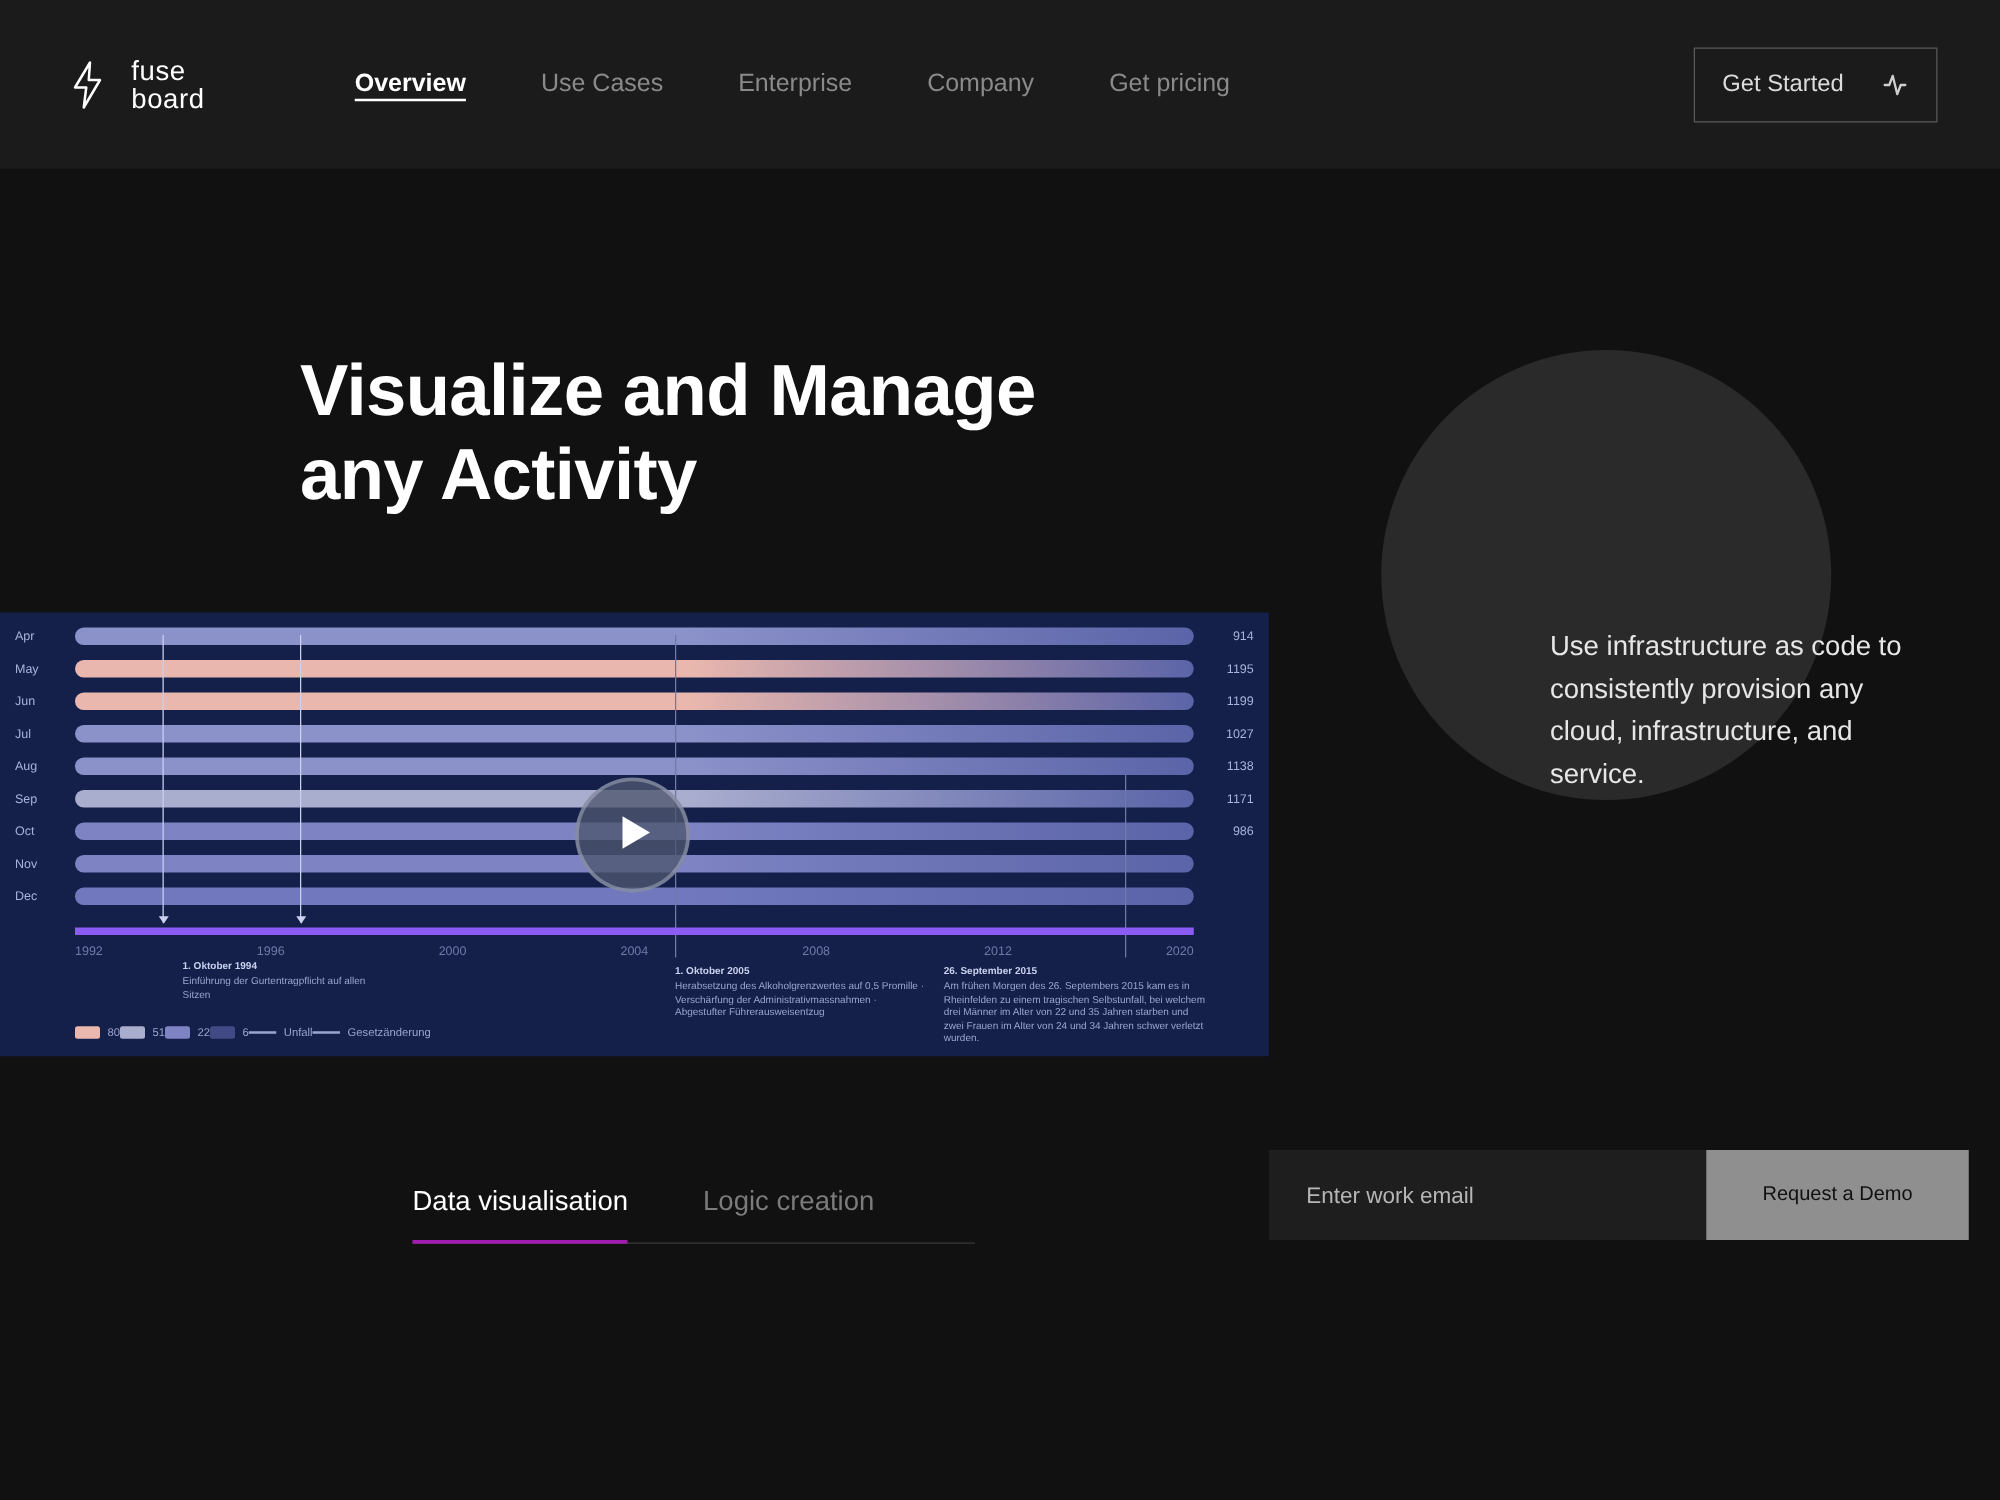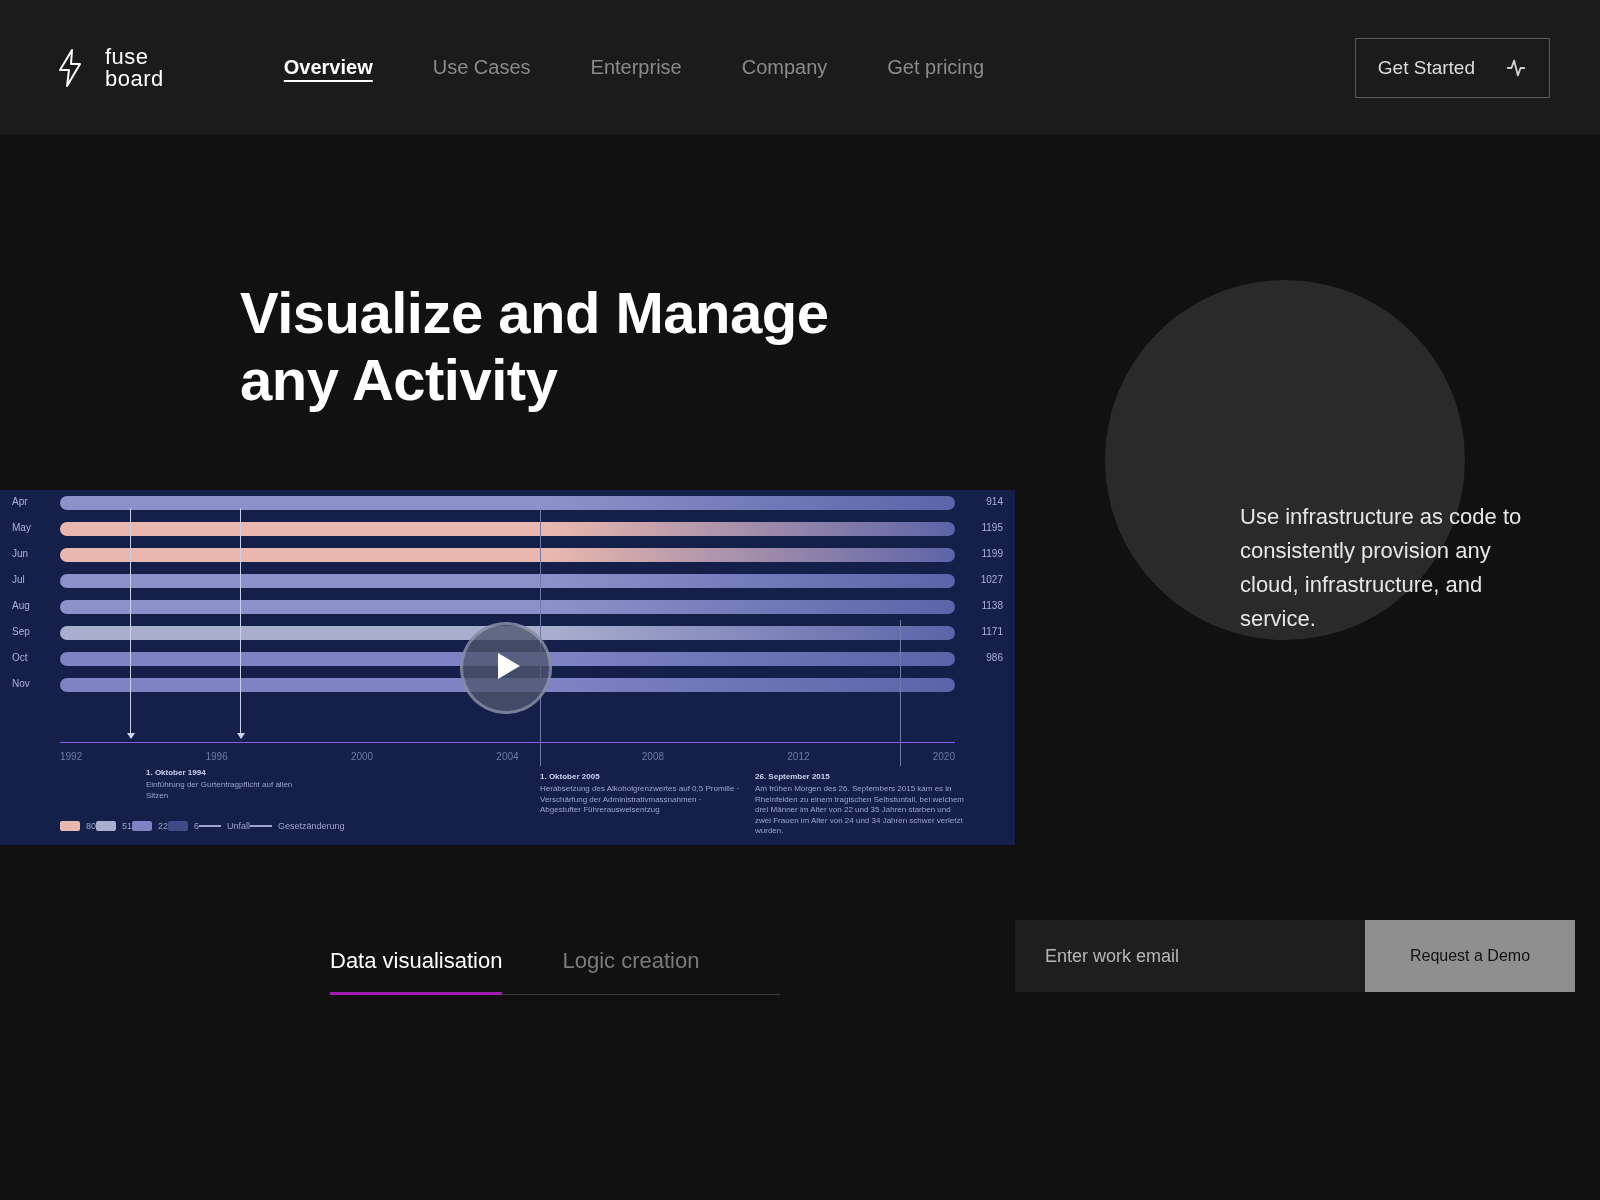--- a/index.html
+++ b/index.html
@@ -114,20 +114,21 @@
 }
 .chart-rows {
   position: absolute;
   left: 60px;
   right: 60px;
   top: 6px;
 }
 .chart-row {
   height: 26px;
   display: flex;
+  align-items: center;
   position: relative;
 }
 .chart-row .month {
   position: absolute;
   left: -48px;
   font-size: 10px;
   color: #a9b2d9;
 }
 .chart-row .rval {
   position: absolute;
@@ -142,21 +143,21 @@
 }
 .years {
   position: absolute;
   left: 60px;
   right: 60px;
   top: 252px;
   display: flex;
   justify-content: space-between;
   font-size: 10px;
   color: #6f7aa7;
-  border-top: 1px solid #8b5cf6;
+  border-top: 6px solid #8b5cf6;
   padding-top: 8px;
 }
 .annot {
   position: absolute;
   font-size: 8px;
   color: #9aa4cf;
   width: 170px;
   line-height: 1.3;
 }
 .annot .at { font-weight:600; color:#c9d1ef; display:block; margin-bottom:2px; }
@@ -340,20 +341,25 @@
       <div class="chart-row">
         <span class="month">Oct</span>
         <div class="band" style="background:linear-gradient(90deg,#7d83c3 0%, #7d83c3 55%, #5b64a8 100%)"></div>
         <span class="rval">986</span>
       </div>
       <div class="chart-row">
         <span class="month">Nov</span>
         <div class="band" style="background:linear-gradient(90deg,#7d83c3 0%, #7d83c3 55%, #5b64a8 100%)"></div>
         <span class="rval"></span>
       </div>
+      <div class="chart-row">
+        <span class="month">Dec</span>
+        <div class="band" style="background:linear-gradient(90deg,#7178bd 0%, #7178bd 55%, #5b64a8 100%)"></div>
+        <span class="rval"></span>
+      </div>
     </div>
 
   <div class="arrow-down" style="left:130px;top:18px;height:230px"></div>
   <div class="arrow-down" style="left:240px;top:18px;height:230px"></div>
   <div class="annot-line" style="left:540px;top:18px;height:258px"></div>
   <div class="annot-line" style="left:900px;top:130px;height:146px"></div>
 
   <div class="years" id="years">
       <span>1992</span>
       <span>1996</span>

